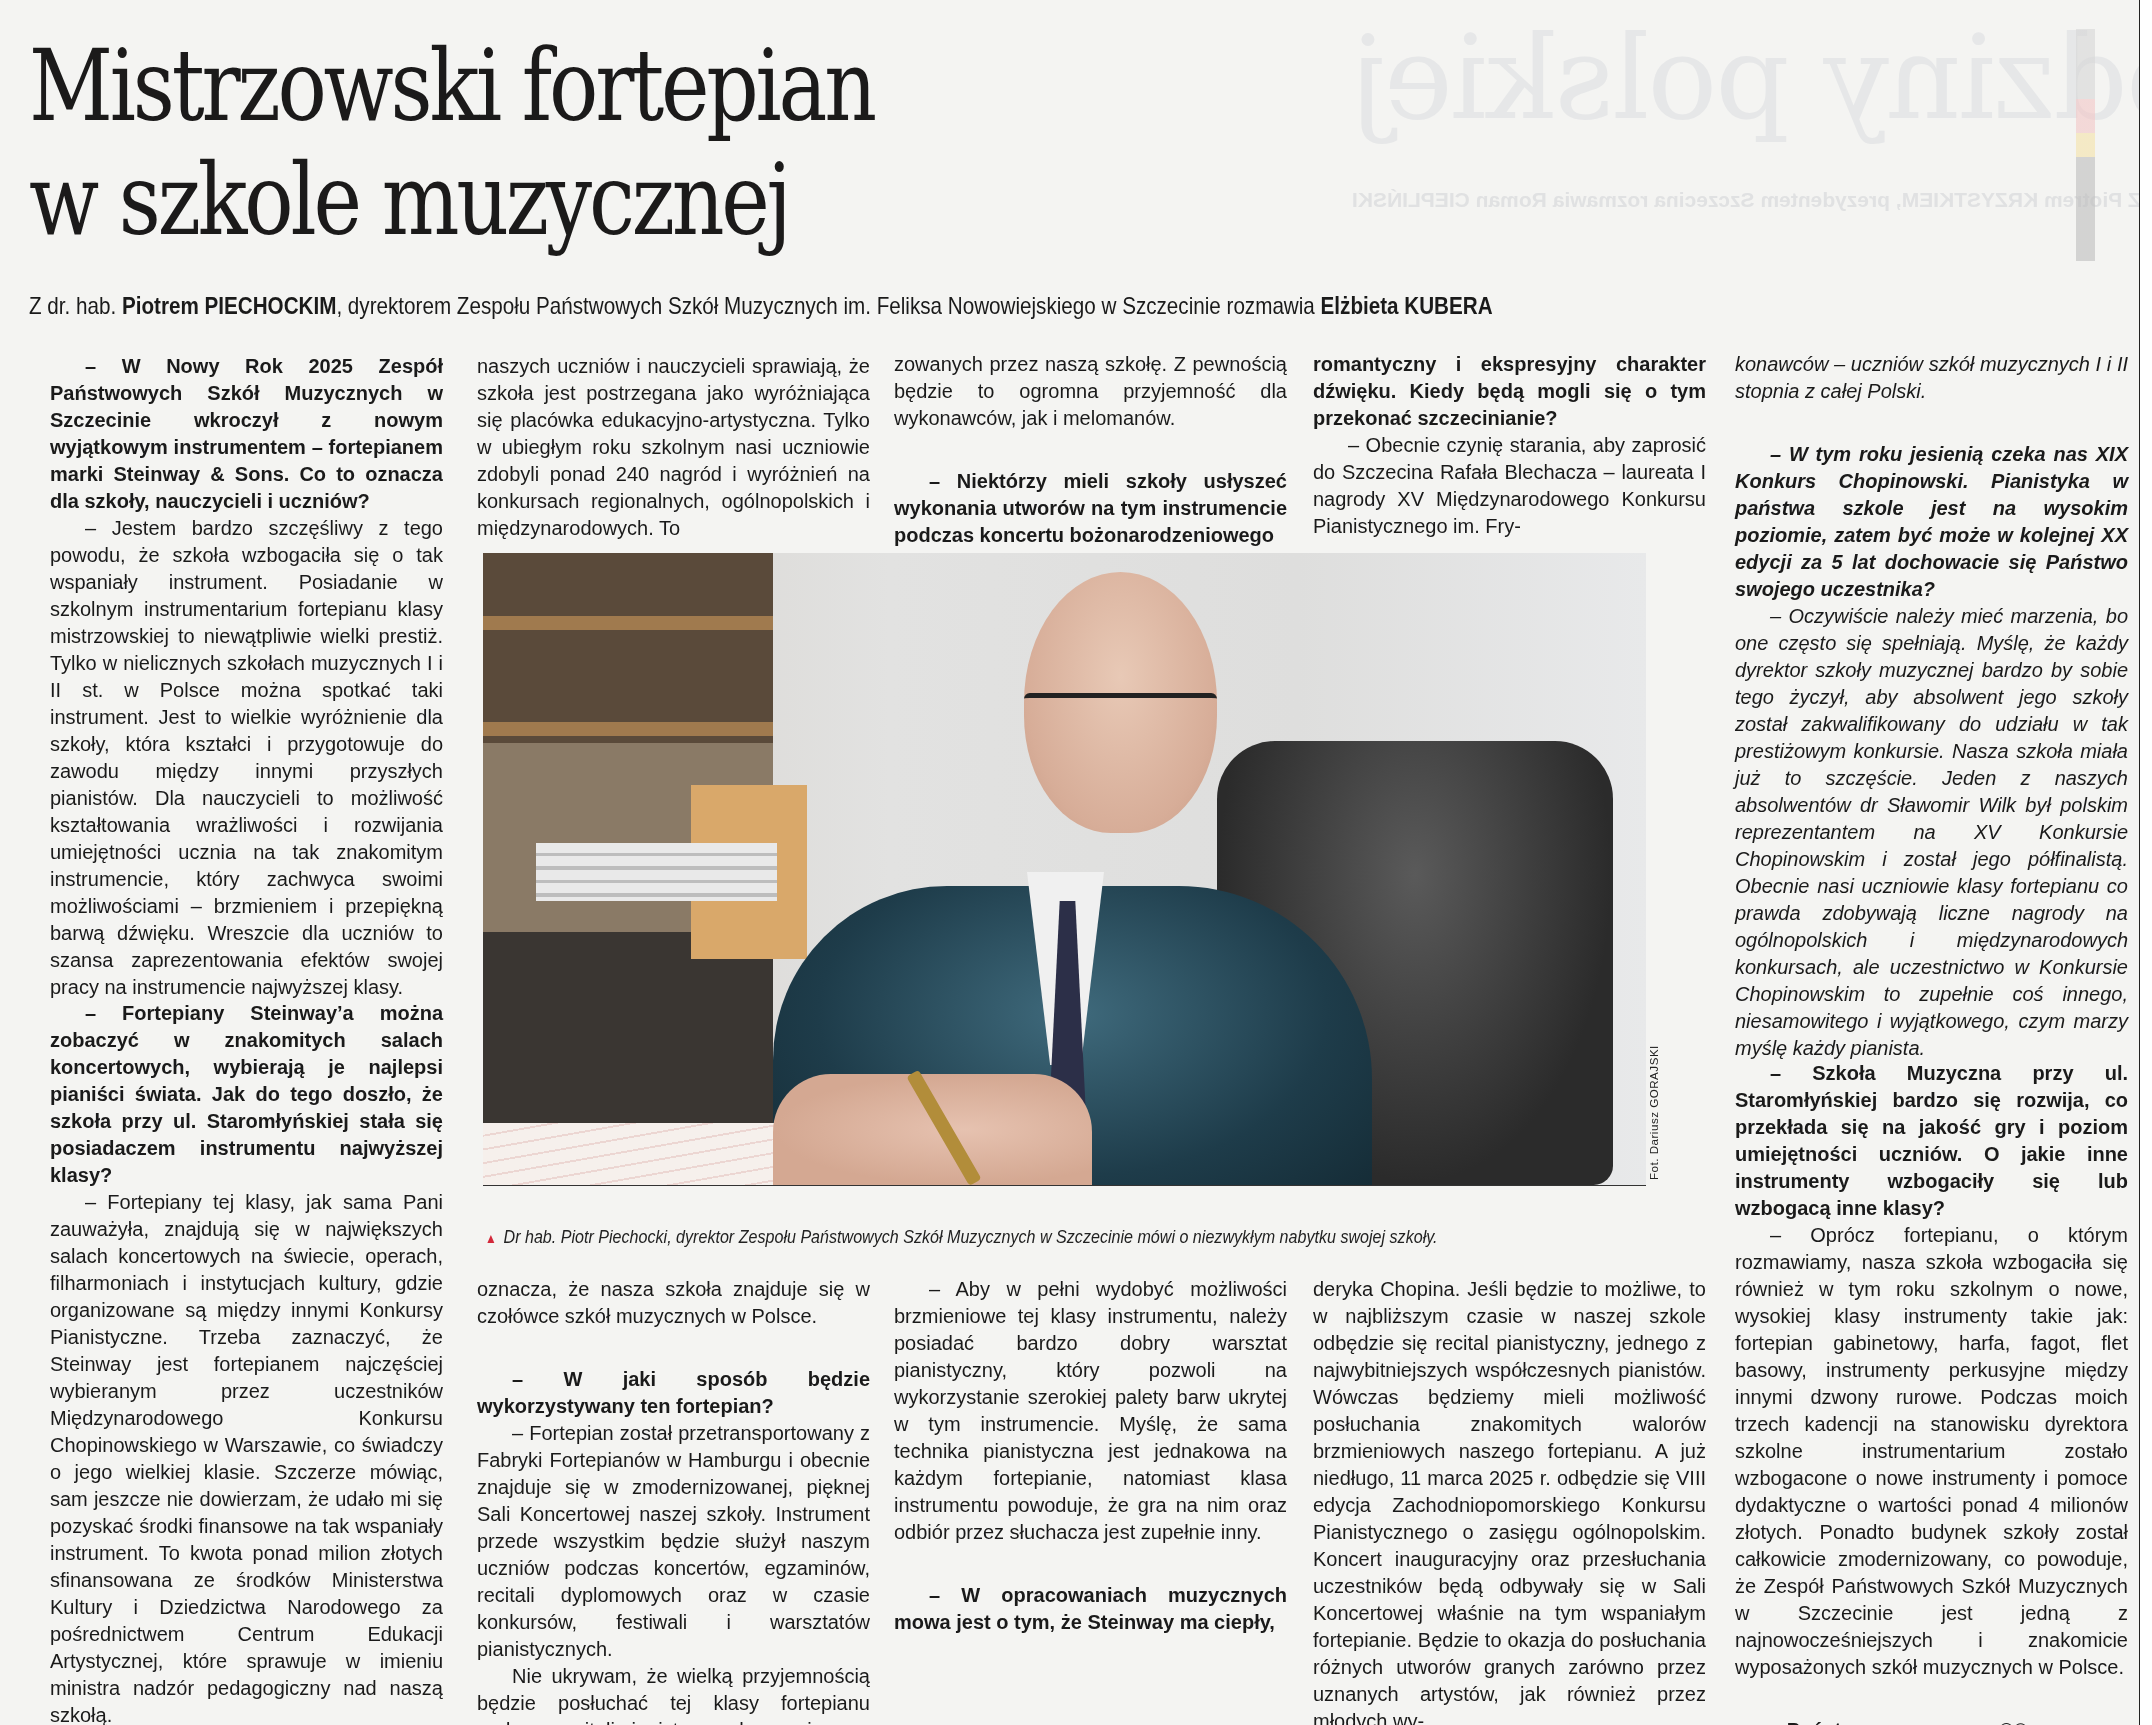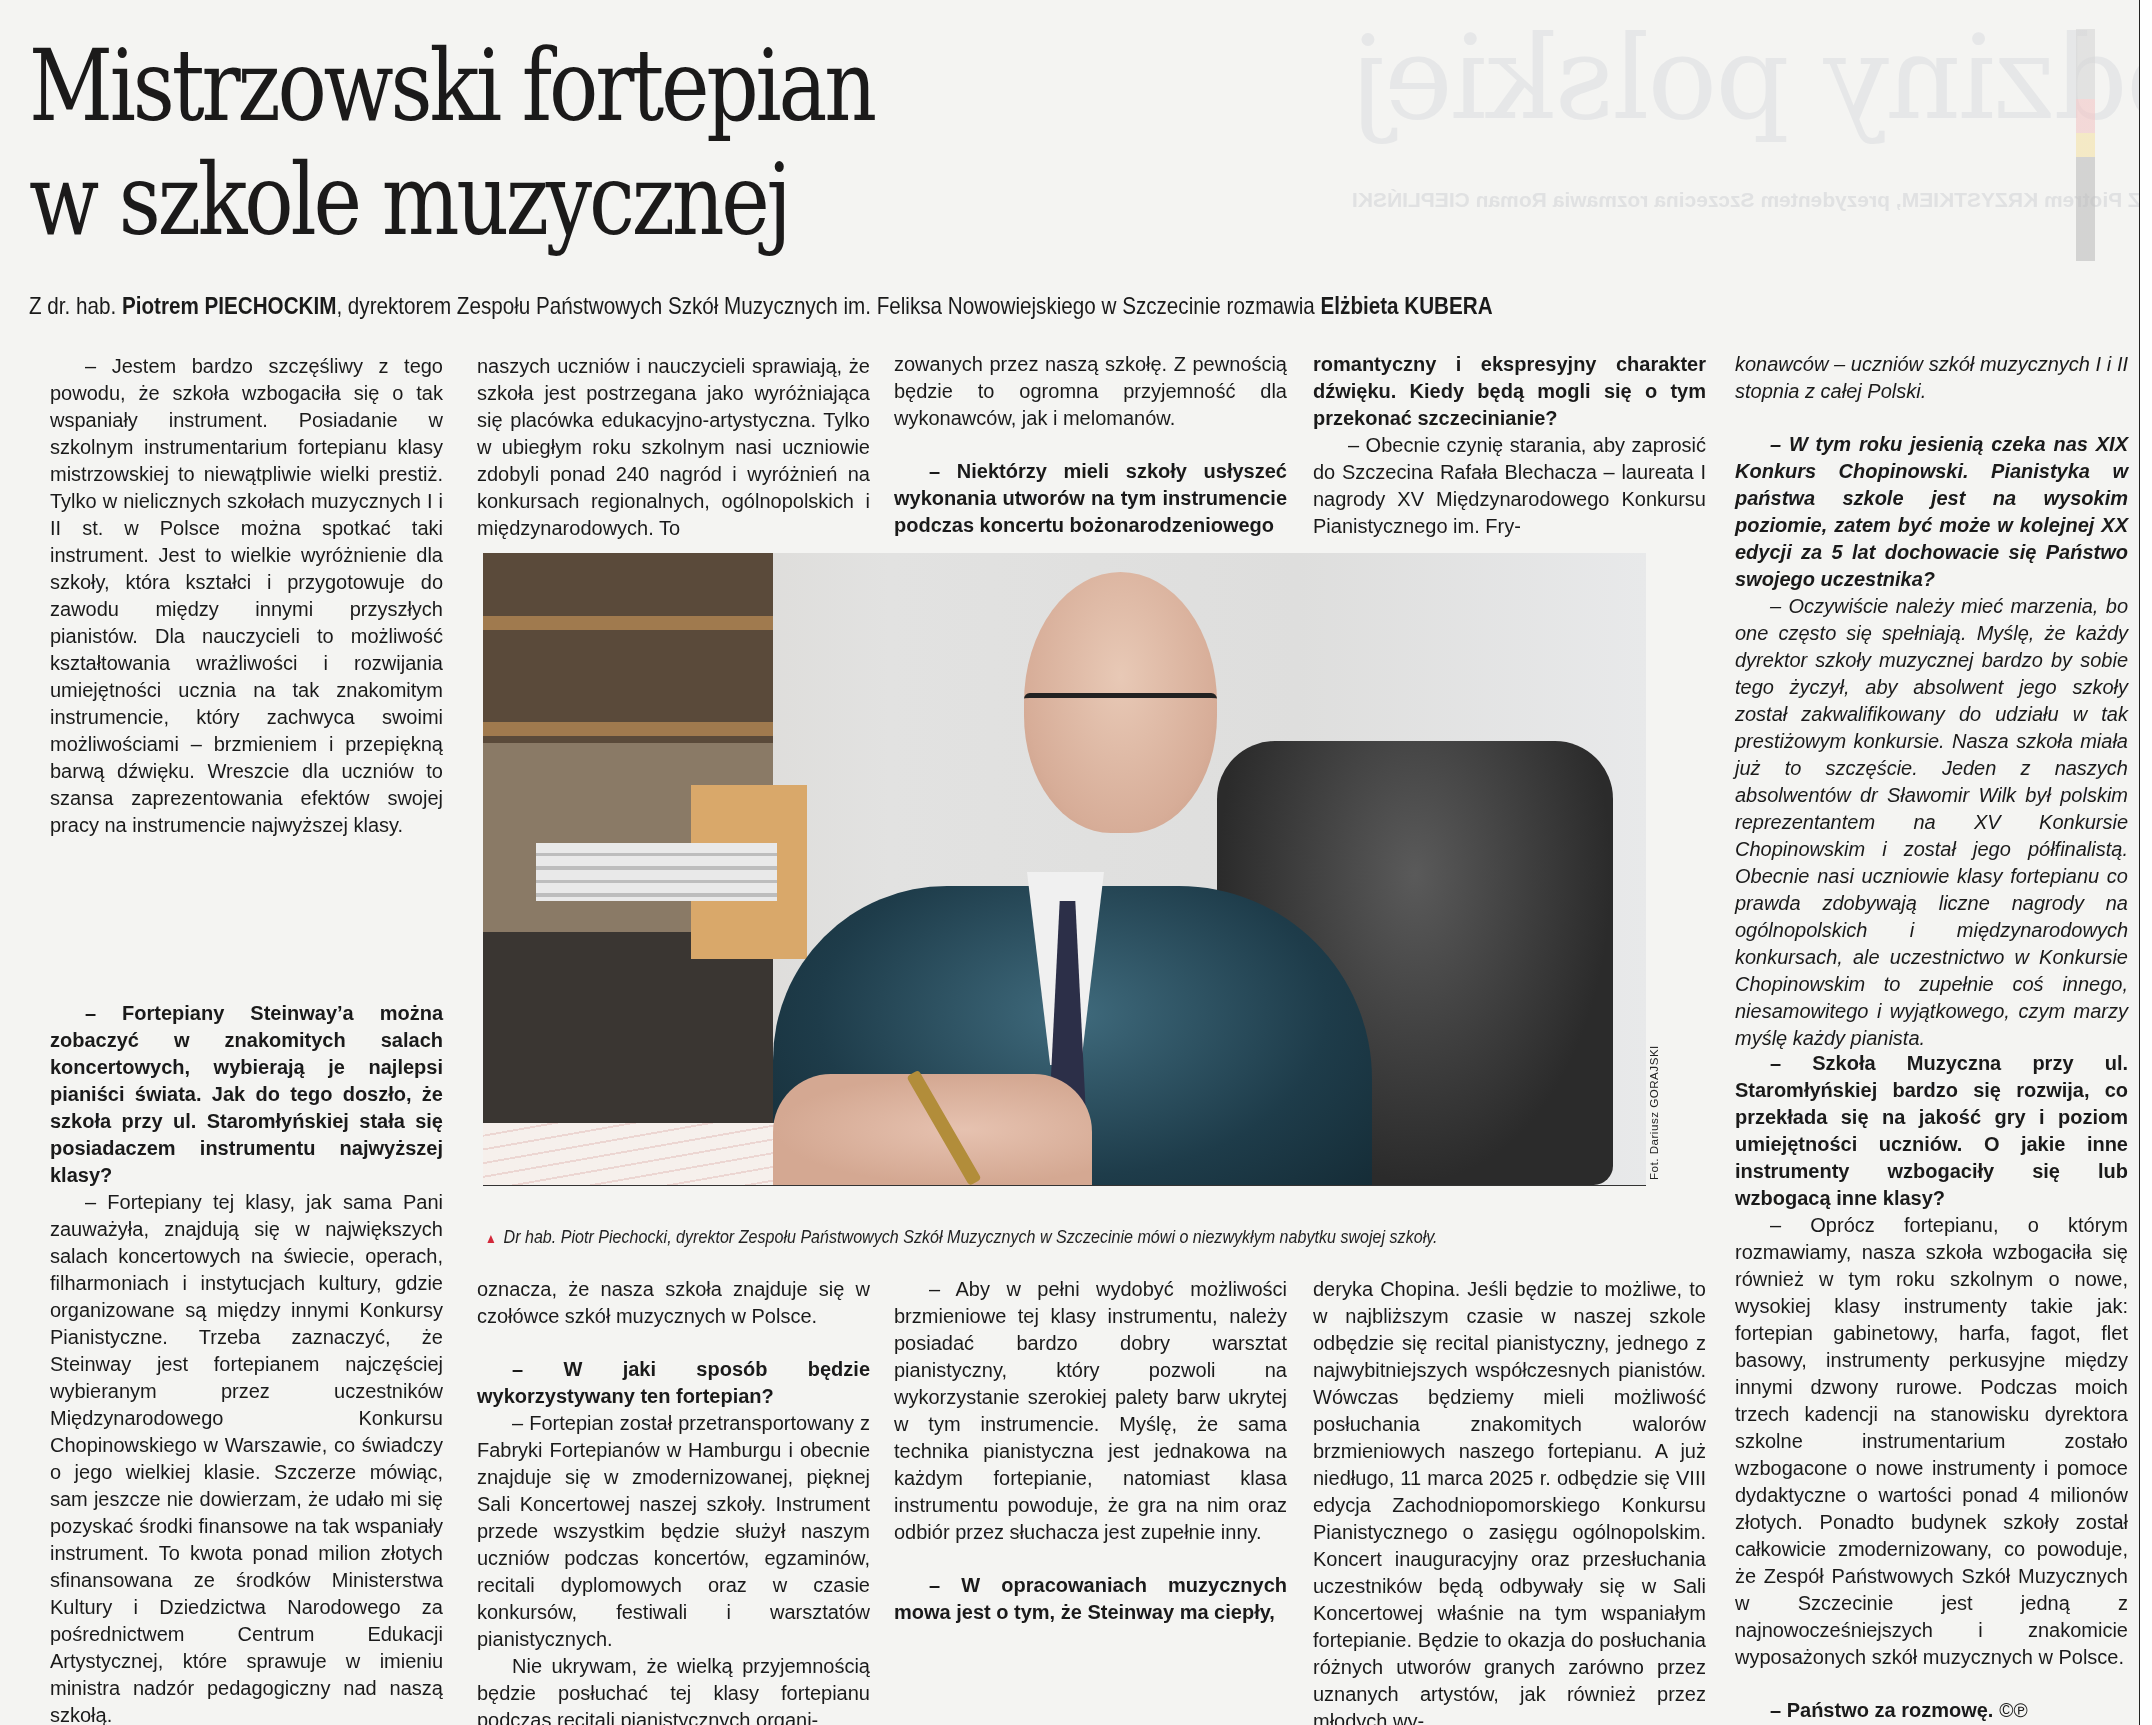--- a/index.html
+++ b/index.html
@@ -35,21 +35,21 @@
   .deck b { font-weight: bold; }
 
   .col {
     position: absolute; width: 393px;
     font-size: 20px; line-height: 27px; text-align: justify;
     hyphens: manual;
   }
   .col p { margin: 0; text-indent: 35px; }
   .col p.noindent { text-indent: 0; }
   .col p.q { font-weight: bold; }
-  .col p.gap { margin-top: 26px; }
+  .col p.gap { margin-top: 36px; }
 
   .c1 { left: 50px; top: 353px; }
   .c1b { left: 50px; top: 1000px; }
   .c2 { left: 477px; top: 353px; }
   .c3 { left: 894px; top: 351px; }
   .c4 { left: 1313px; top: 351px; }
   .c5 { left: 1735px; top: 351px; font-style: italic; }
   .c5b { left: 1735px; top: 1024px; }
   .c2b { left: 477px; top: 1276px; }
   .c3b { left: 894px; top: 1276px; }
@@ -110,20 +110,21 @@
 <h1 class="title">
   <span>Mistrzowski fortepian</span><br>
   <span>w szkole muzycznej</span>
 </h1>
 
 <div class="deck">
   <span>Z dr. hab. </span><b>Piotrem PIECHOCKIM</b><span>, dyrektorem Zespołu Państwowych Szkół Muzycznych im. Feliksa Nowowiejskiego w Szczecinie rozmawia </span><b>Elżbieta KUBERA</b>
 </div>
 
 <div class="col c1">
+  <p class="q">– W Nowy Rok 2025 Zespół Państwowych Szkół Muzycznych w Szczecinie wkroczył z nowym wyjątkowym instrumentem – fortepianem marki Steinway &amp; Sons. Co to oznacza dla szkoły, nauczycieli i uczniów?</p>
   <p>– Jestem bardzo szczęśliwy z tego powodu, że szkoła wzbogaciła się o tak wspaniały instrument. Posiadanie w szkolnym instrumentarium fortepianu klasy mistrzowskiej to niewątpliwie wielki prestiż. Tylko w nielicznych szkołach muzycznych I i II st. w Polsce można spotkać taki instrument. Jest to wielkie wyróżnienie dla szkoły, która kształci i przygotowuje do zawodu między innymi przyszłych pianistów. Dla nauczycieli to możliwość kształtowania wrażliwości i rozwijania umiejętności ucznia na tak znakomitym instrumencie, który zachwyca swoimi możliwościami – brzmieniem i przepiękną barwą dźwięku. Wreszcie dla uczniów to szansa zaprezentowania efektów swojej pracy na instrumencie najwyższej klasy.</p>
 </div>
 <div class="col c1b">
   <p class="q">– Fortepiany Steinway’a można zobaczyć w znakomitych salach koncertowych, wybierają je najlepsi pianiści świata. Jak do tego doszło, że szkoła przy ul. Staromłyńskiej stała się posiadaczem instrumentu najwyższej klasy?</p>
   <p>– Fortepiany tej klasy, jak sama Pani zauważyła, znajdują się w największych salach koncertowych na świecie, operach, filharmoniach i instytucjach kultury, gdzie organizowane są między innymi Konkursy Pianistyczne. Trzeba zaznaczyć, że Steinway jest fortepianem najczęściej wybieranym przez uczestników Międzynarodowego Konkursu Chopinowskiego w Warszawie, co świadczy o jego wielkiej klasie. Szczerze mówiąc, sam jeszcze nie dowierzam, że udało mi się pozyskać środki finansowe na tak wspaniały instrument. To kwota ponad milion złotych sfinansowana ze środków Ministerstwa Kultury i Dziedzictwa Narodowego za pośrednictwem Centrum Edukacji Artystycznej, które sprawuje w imieniu ministra nadzór pedagogiczny nad naszą szkołą.</p>
   <p>Osobiście zabiegałem o to, aby pieniądze trafiły do nas. Myślę też, że sukcesy</p>
 </div>
 
 <div class="col c2">
   <p class="noindent">naszych uczniów i nauczycieli sprawiają, że szkoła jest postrzegana jako wyróżniająca się placówka edukacyjno-artystyczna. Tylko w ubiegłym roku szkolnym nasi uczniowie zdobyli ponad 240 nagród i wyróżnień na konkursach regionalnych, ogólnopolskich i międzynarodowych. To</p>

